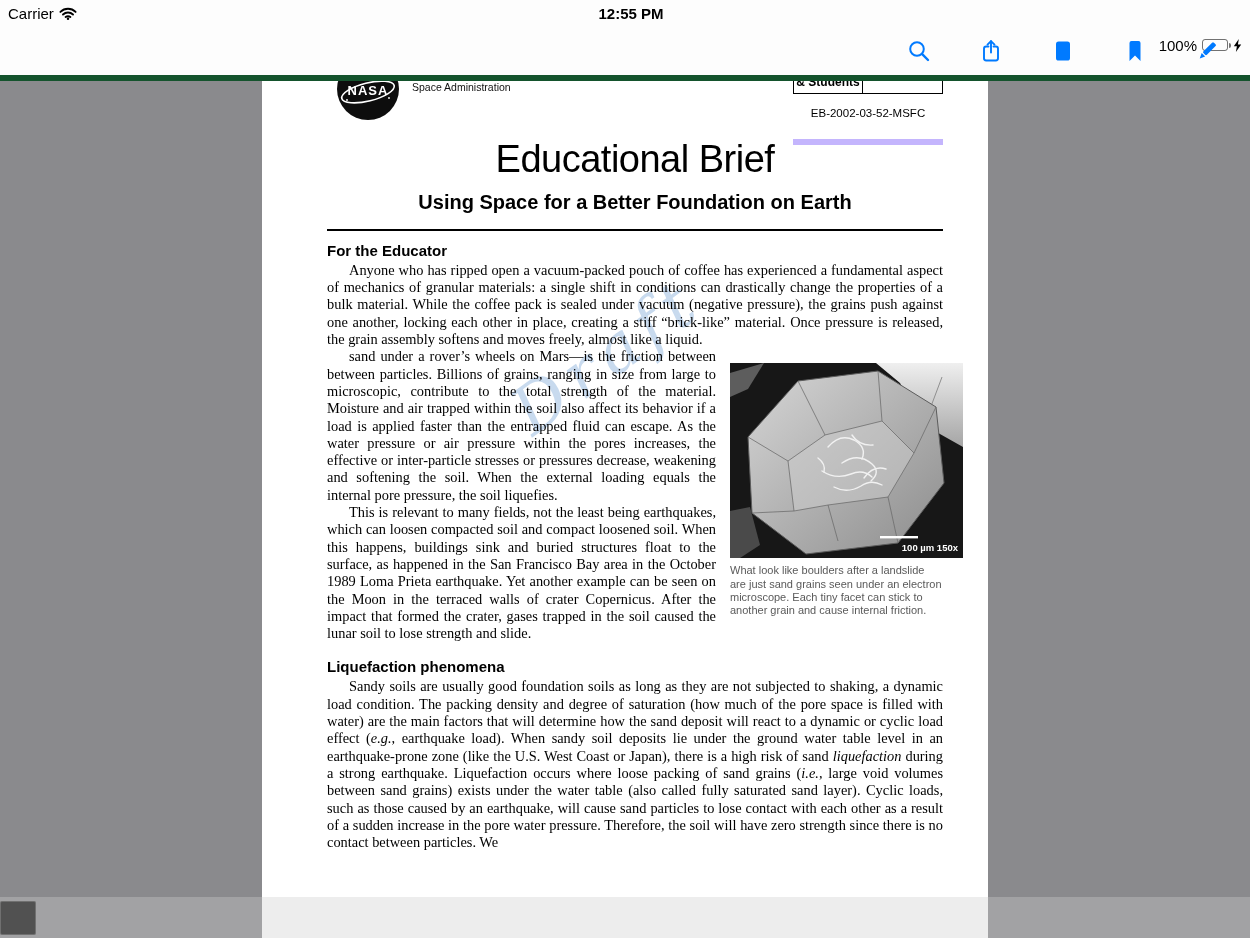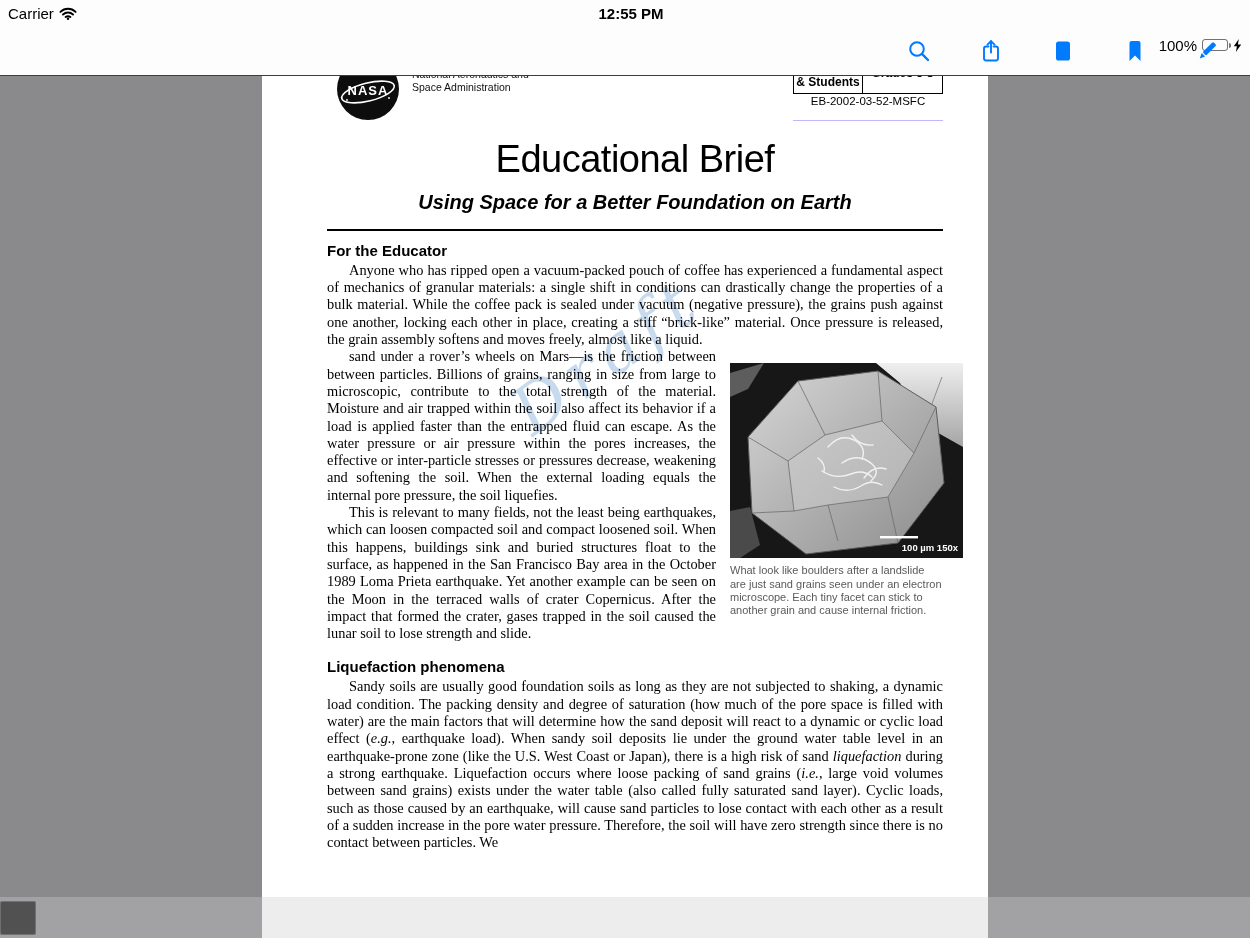--- a/index.html
+++ b/index.html
@@ -7,21 +7,21 @@
     width:1250px;height:938px;overflow:hidden;position:relative;
     background:#8a8a8d;
     font-family:"Liberation Sans",sans-serif;
     -webkit-user-select:none;user-select:none;
   }
   .screen{position:absolute;inset:0;}
 
   
   .topbar{
     position:absolute;top:0;left:0;right:0;height:75px;
-    background:#fdfdfd;z-index:10;border-bottom:1px solid #14532d;
+    background:#fdfdfd;z-index:10;border-bottom:6px solid #14532d;
   }
   .statusbar{
     position:absolute;top:0;left:0;right:0;height:26px;
     display:flex;align-items:center;font-size:15px;color:#000;
   }
   .sb-left{position:absolute;left:8px;top:0;height:26px;display:flex;align-items:center;gap:5px;}
   .sb-center{position:absolute;left:12px;right:0;top:0;height:26px;display:flex;align-items:center;justify-content:center;font-weight:600;}
   .sb-right{position:absolute;right:8px;top:0;height:26px;display:flex;align-items:center;gap:5px;margin-top:32px;}
   .battery{position:relative;width:26px;height:12.5px;border:1px solid rgba(0,0,0,.55);border-radius:3px;padding:1px;box-sizing:border-box;display:inline-block;}
   .battery .bat-fill{width:100%;height:100%;background:#53d86a;border-radius:1.5px;}
@@ -53,27 +53,27 @@
   .doc{position:relative;z-index:1;color:#000;}
 
   .doc-header{position:relative;height:60px;}
   .nasa-logo{position:absolute;left:10px;top:0;}
   .agency{position:absolute;left:85px;top:10px;font-size:10.5px;line-height:13px;color:#111;}
   .hdr-right{position:absolute;right:0;top:-6px;width:150px;}
   .hdr-cells{display:flex;border:1px solid #000;height:42px;box-sizing:border-box;background:#fff;}
   .hdr-cell{font-size:12px;font-weight:bold;display:flex;justify-content:center;box-sizing:border-box;}
   .hdr-cell.students{width:69px;border-right:1px solid #000;align-items:flex-end;padding-bottom:4px;}
   .hdr-cell.grades{flex:1;align-items:center;}
-  .docnum{margin-top:1px;text-align:center;font-size:11.5px;padding-bottom:13px;border-bottom:1px solid #c4b5fd;}
+  .docnum{margin-top:13px;text-align:center;font-size:11.5px;padding-bottom:20px;border-bottom:6px solid #c4b5fd;}
 
   .title{
     margin:22px 0 0 0;text-align:center;
     font-size:38px;font-weight:normal;letter-spacing:-0.5px;line-height:1.05;
   }
-  .subtitle{text-align:center;font-size:20px;font-weight:bold;line-height:25px;font-style:italic;}
+  .subtitle{text-align:center;font-size:20px;font-weight:bold;line-height:25px;}
   .subtitle.first{margin-top:10px;}
   .rule{margin-top:14px;border-top:2.2px solid #000;height:0;}
 
   .sec-h{font-size:15px;font-weight:bold;margin:11px 0 3px 0;font-family:"Liberation Sans",sans-serif;}
   .sec-h.liq{margin-top:16px;}
   p.body{
     margin:0;font-family:"Liberation Serif",serif;
     font-size:14.4px;line-height:17.3px;text-align:justify;
   }
   p.indent{text-indent:22px;}

